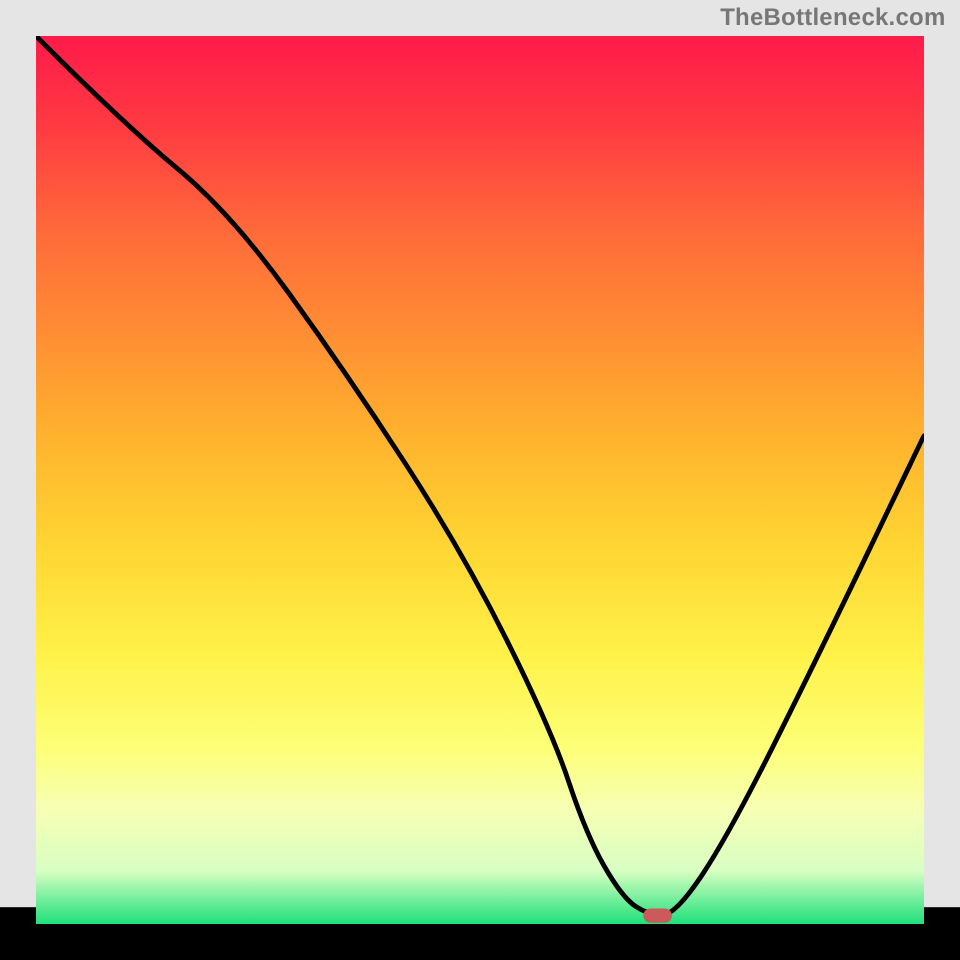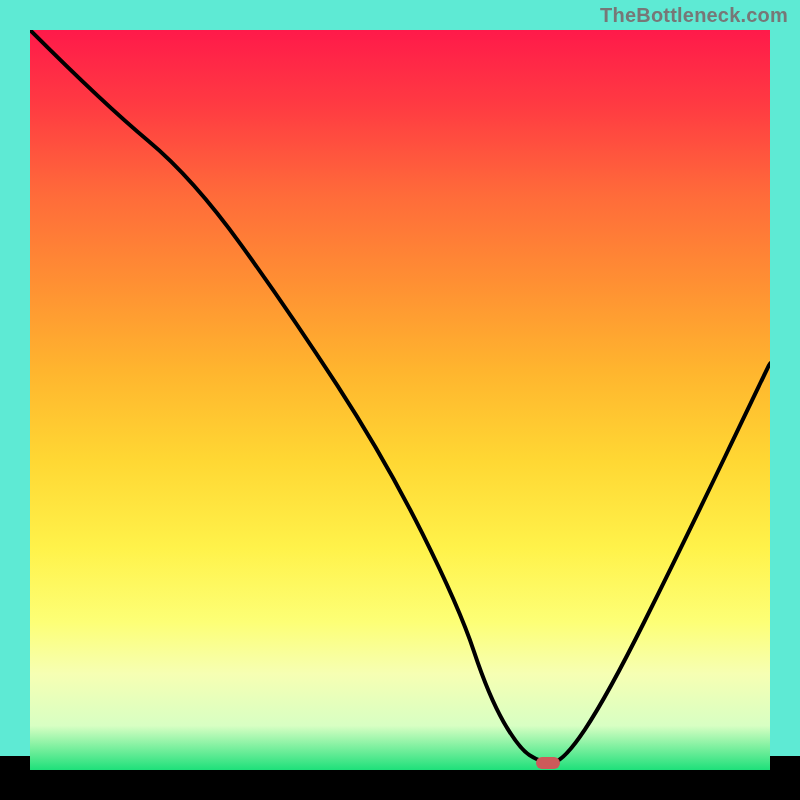--- a/index.html
+++ b/index.html
@@ -8,21 +8,21 @@
     width: 800px;
     height: 800px;
     background: #000;
     overflow: hidden;
     font-family: Arial, Helvetica, sans-serif;
   }
   .outer {
     position: relative;
     width: 800px;
     height: 756px;
-    background: #5eead4;
+    background: #e5e5e5;
   }
   .watermark {
     position: absolute;
     top: 4px;
     right: 12px;
     color: #777;
     font-size: 20px;
     font-weight: 600;
     letter-spacing: 0.2px;
     user-select: none;

